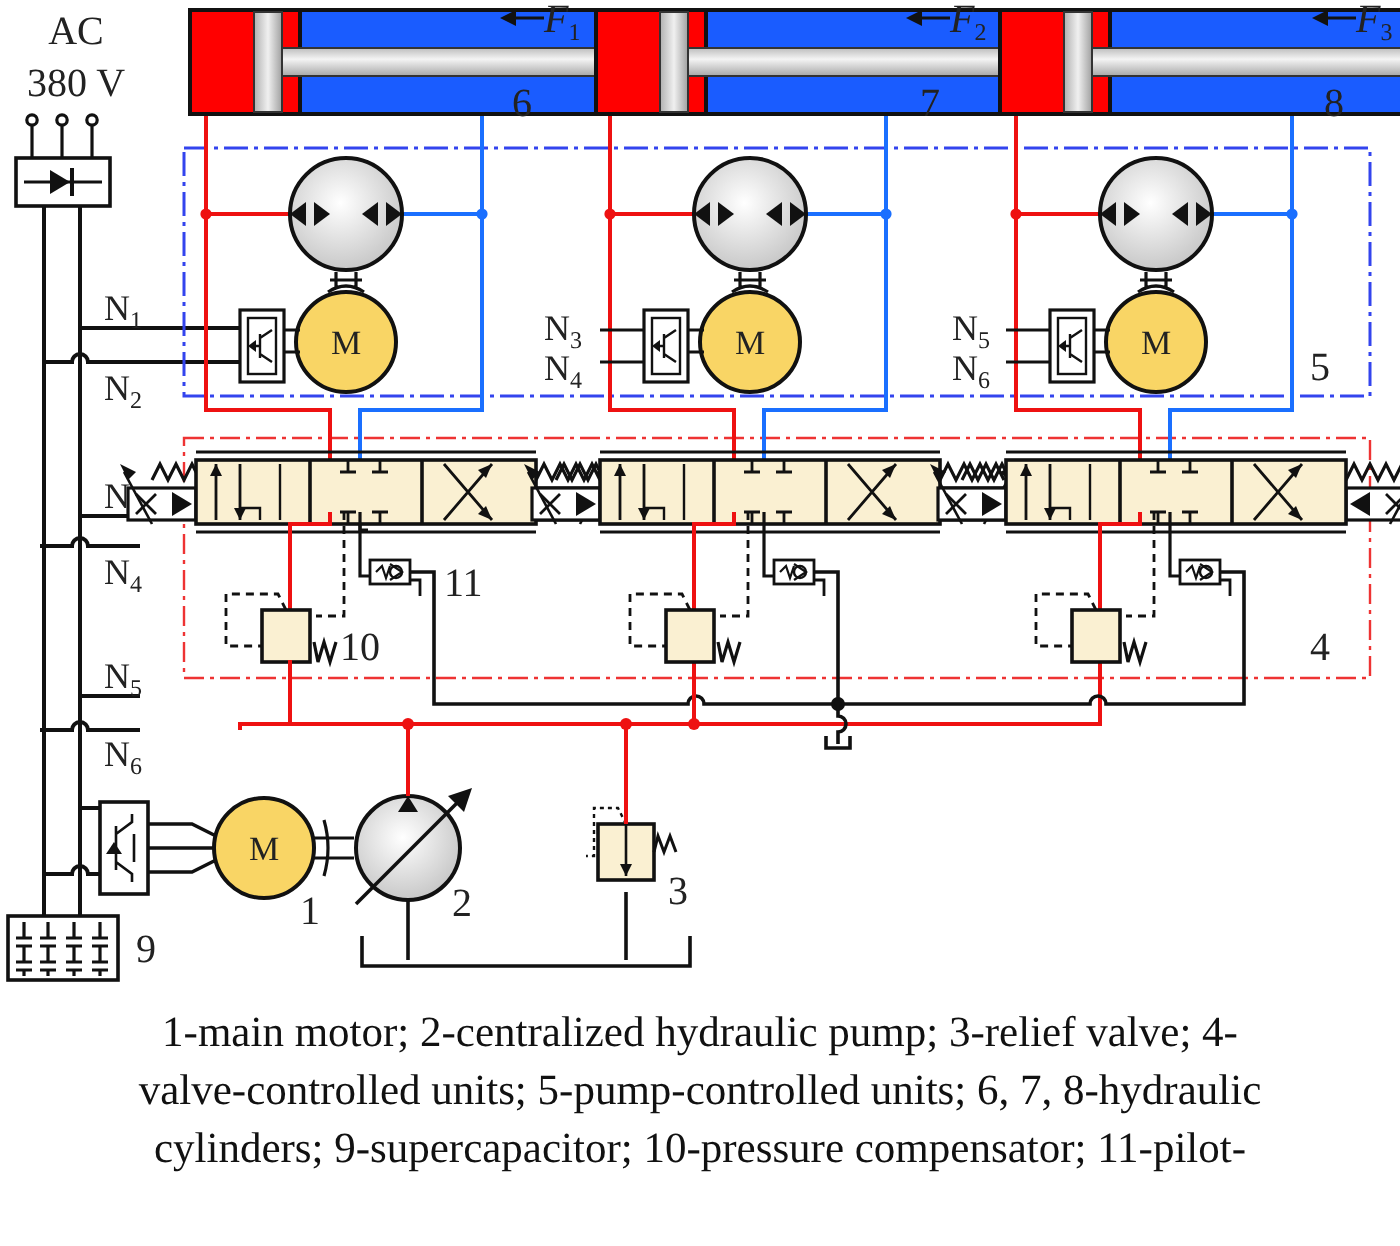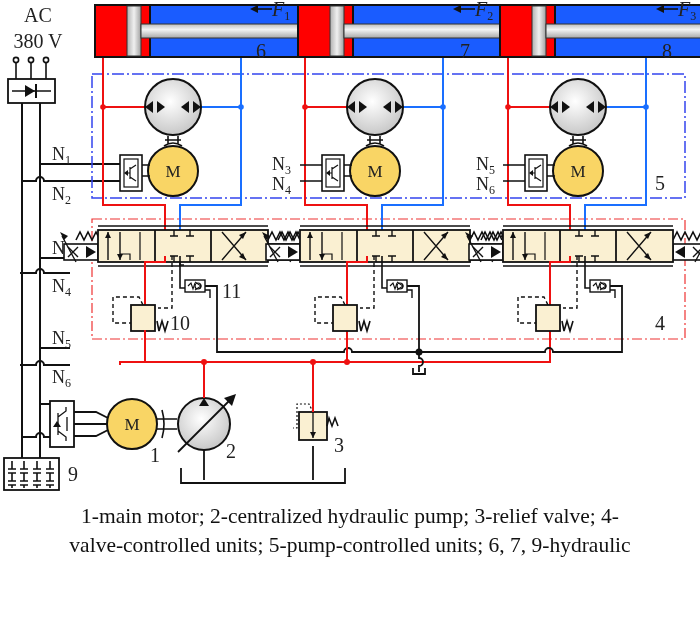--- a/index.html
+++ b/index.html
@@ -330,14 +330,15 @@
 
   <g stroke="#111" stroke-width="1.8" fill="none">
     <circle cx="419" cy="352" r="2.6" fill="#111"></circle>
     <path d="M419 352 V358 a4 4 0 0 1 0 8 V372"></path>
     <path d="M413 368 V374 H425 V368"></path>
   </g>
 </svg>
 
 <div class="caption">
   <div>1-main motor; 2-centralized hydraulic pump; 3-relief valve; 4-</div>
-  <div>valve-controlled units; 5-pump-controlled units; 6, 7, 9-hydraulic</div>
+  <div>valve-controlled units; 5-pump-controlled units; 6, 7, 8-hydraulic</div>
+  <div>cylinders; 9-supercapacitor; 10-pressure compensator; 11-pilot-</div>
 </div>
 
 </body></html>

